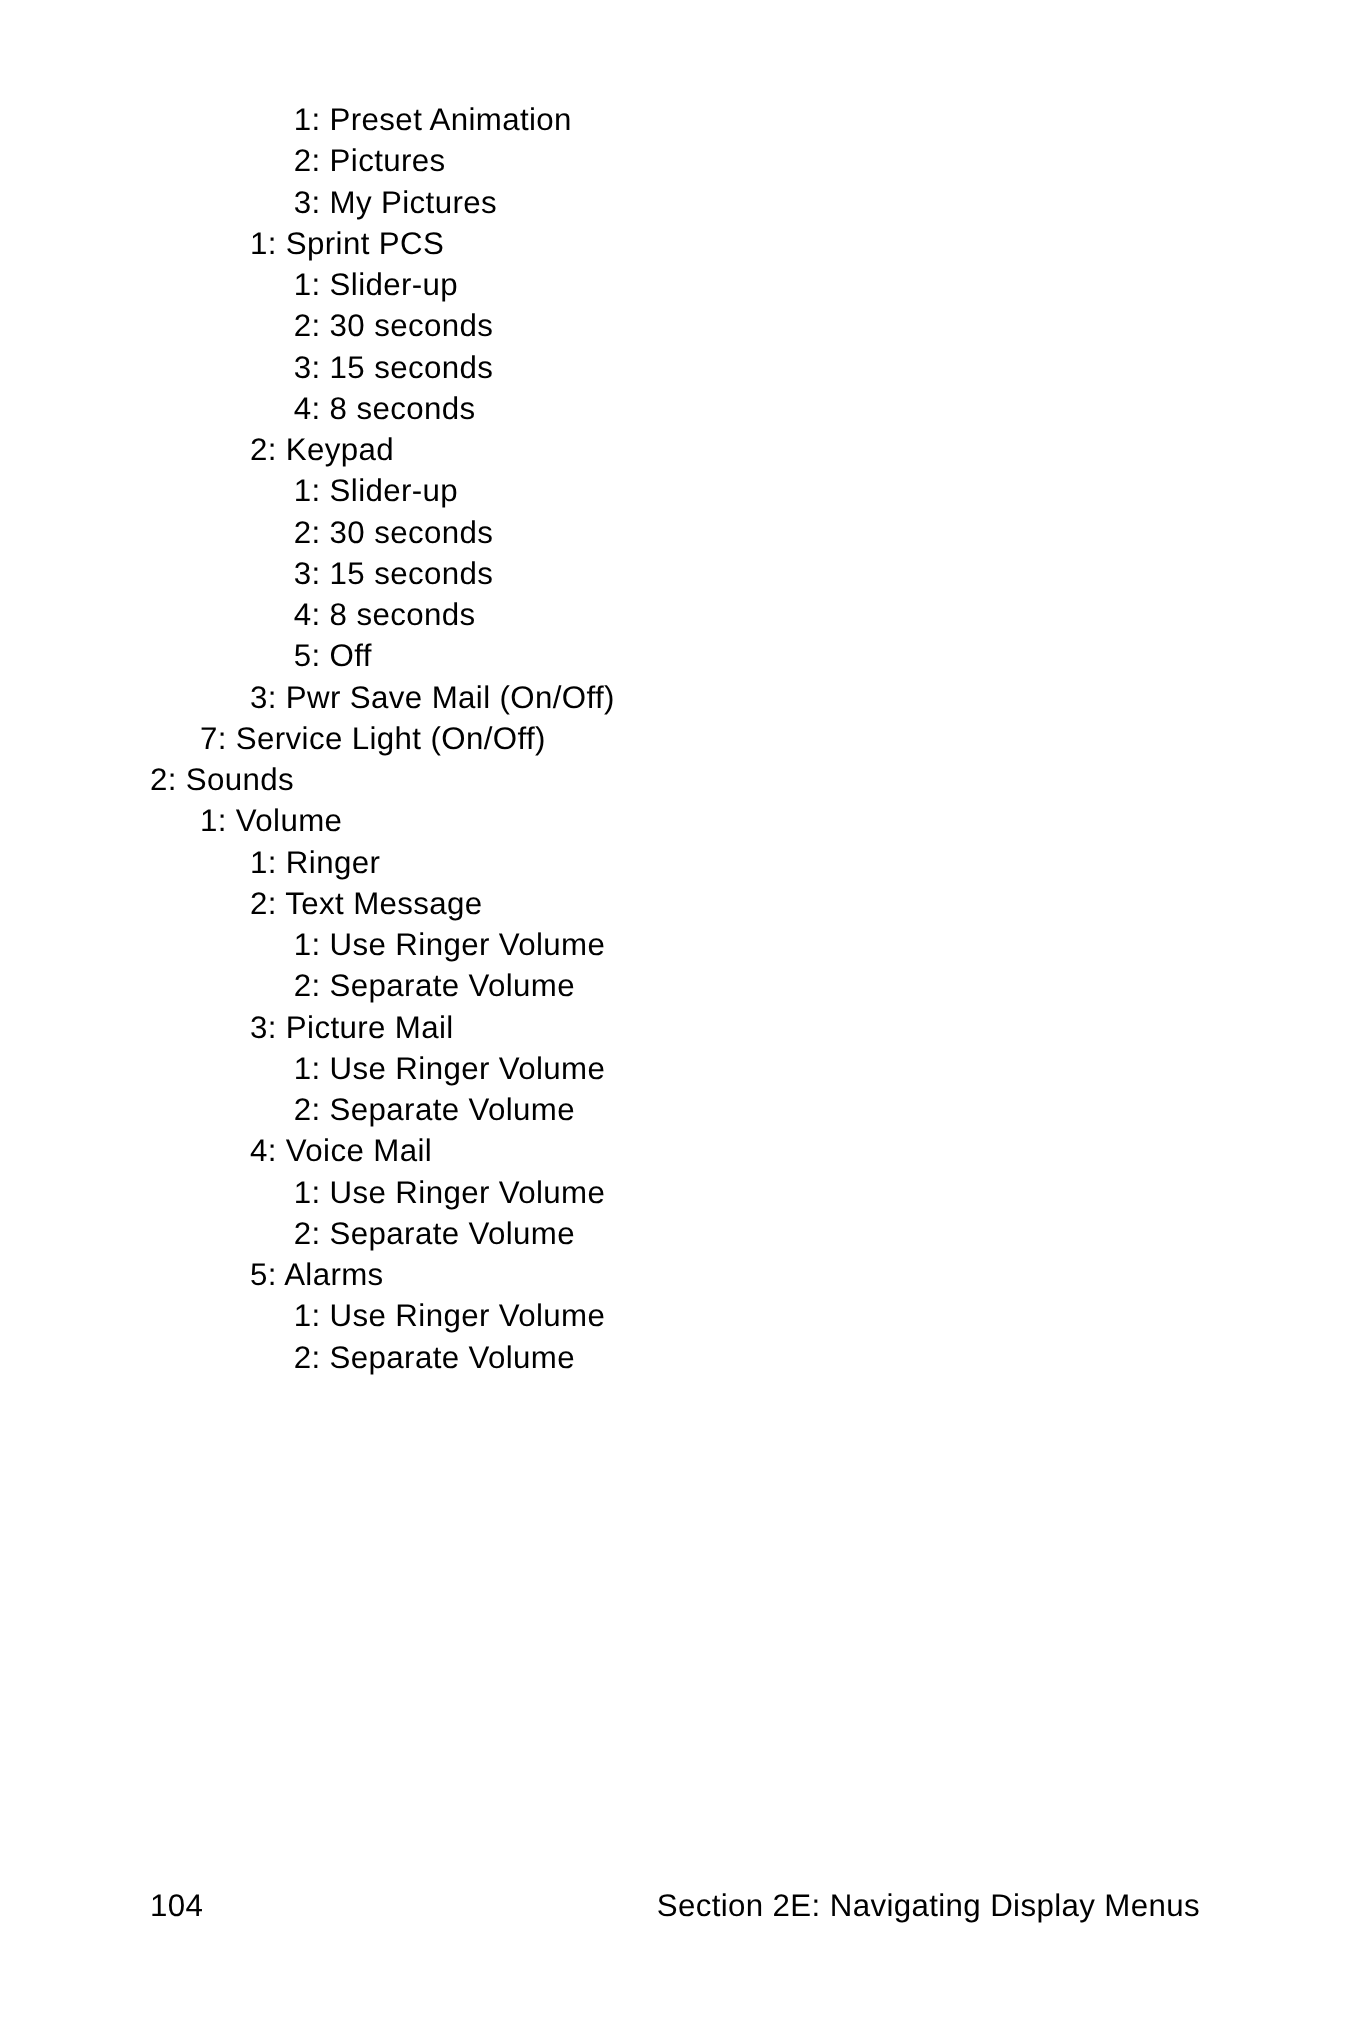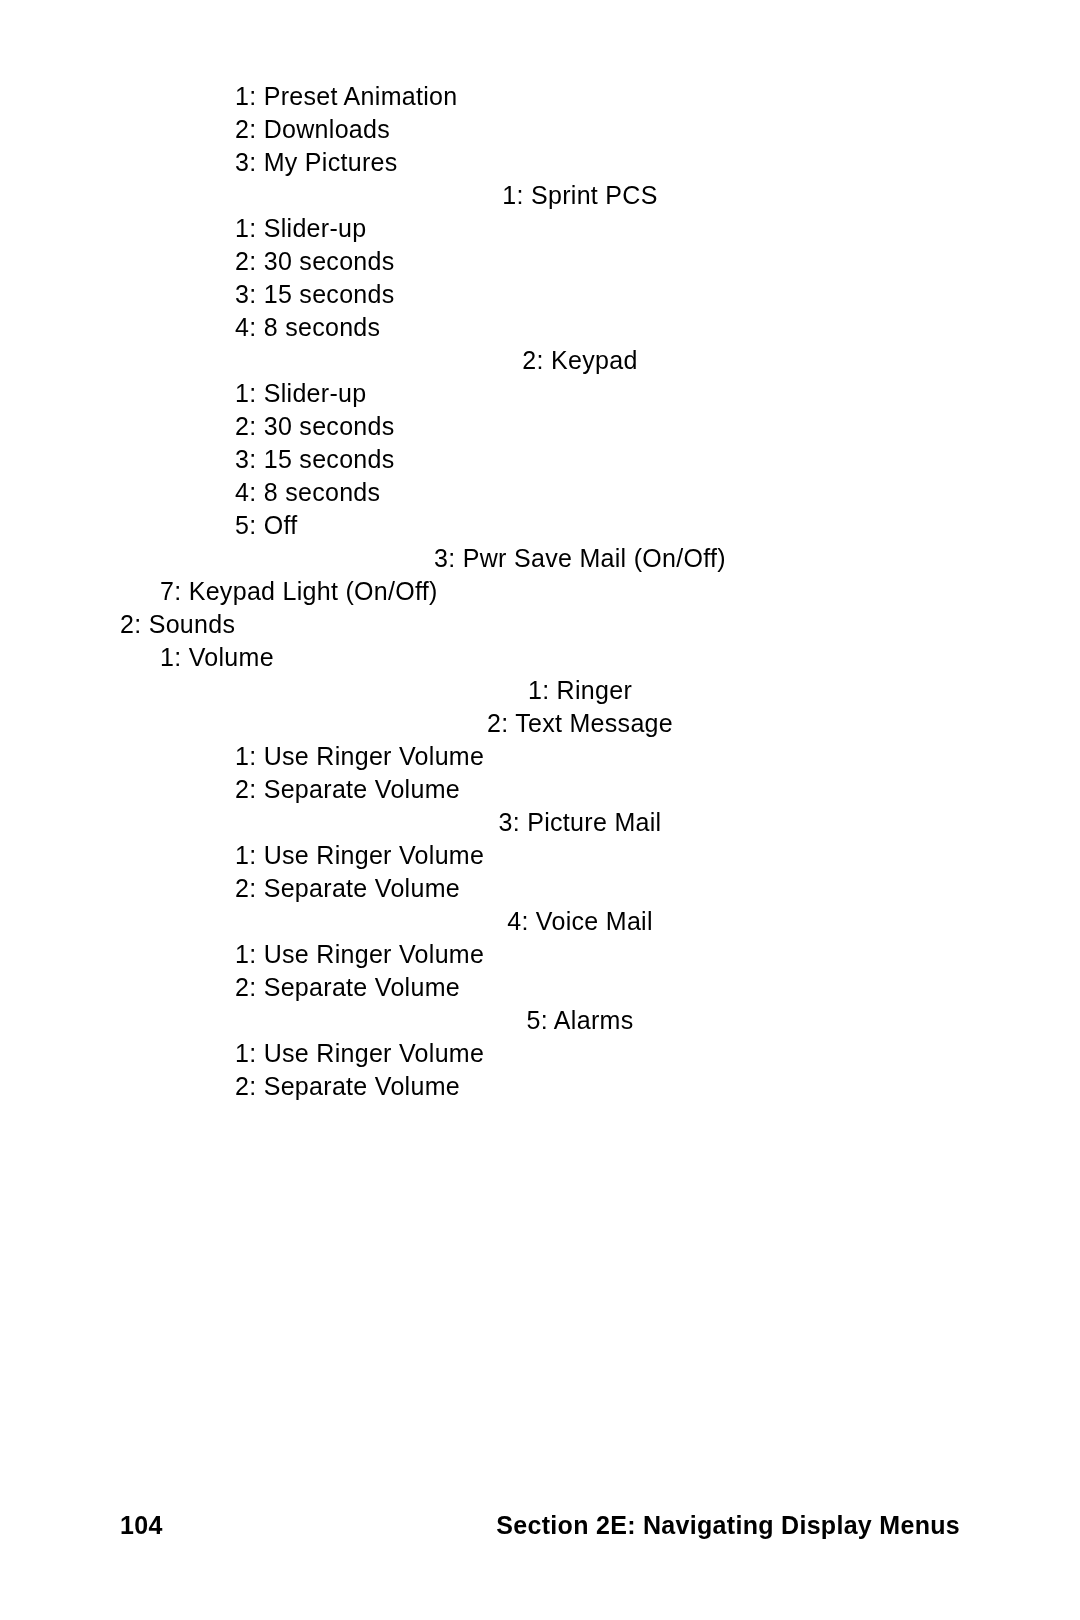--- a/index.html
+++ b/index.html
@@ -19,56 +19,56 @@
     }
     .content {
       position: absolute;
       top: 80px;
       left: 120px;
       right: 120px;
       line-height: 1.32;
     }
     .lvl0 { margin-left: 0px; }
     .lvl1 { margin-left: 40px; }
-    .lvl2 { margin-left: 80px; text-align: center; }
+    .lvl2 { margin-left: 80px; }
     .lvl3 { margin-left: 115px; }
     .item {
       white-space: nowrap;
     }
     .footer {
       position: absolute;
       bottom: 80px;
       left: 120px;
       right: 120px;
-      font-weight: bold;
+      font-weight: normal;
       display: flex;
       justify-content: space-between;
       font-size: 25px;
     }
   </style>
 </head>
 <body>
 
 <div class="content">
   <div class="item lvl3">1: Preset Animation</div>
-  <div class="item lvl3">2: Downloads</div>
+  <div class="item lvl3">2: Pictures</div>
   <div class="item lvl3">3: My Pictures</div>
   <div class="item lvl2">1: Sprint PCS</div>
   <div class="item lvl3">1: Slider-up</div>
   <div class="item lvl3">2: 30 seconds</div>
   <div class="item lvl3">3: 15 seconds</div>
   <div class="item lvl3">4: 8 seconds</div>
   <div class="item lvl2">2: Keypad</div>
   <div class="item lvl3">1: Slider-up</div>
   <div class="item lvl3">2: 30 seconds</div>
   <div class="item lvl3">3: 15 seconds</div>
   <div class="item lvl3">4: 8 seconds</div>
   <div class="item lvl3">5: Off</div>
   <div class="item lvl2">3: Pwr Save Mail (On/Off)</div>
-  <div class="item lvl1">7: Keypad Light (On/Off)</div>
+  <div class="item lvl1">7: Service Light (On/Off)</div>
   <div class="item lvl0">2: Sounds</div>
   <div class="item lvl1">1: Volume</div>
   <div class="item lvl2">1: Ringer</div>
   <div class="item lvl2">2: Text Message</div>
   <div class="item lvl3">1: Use Ringer Volume</div>
   <div class="item lvl3">2: Separate Volume</div>
   <div class="item lvl2">3: Picture Mail</div>
   <div class="item lvl3">1: Use Ringer Volume</div>
   <div class="item lvl3">2: Separate Volume</div>
   <div class="item lvl2">4: Voice Mail</div>

